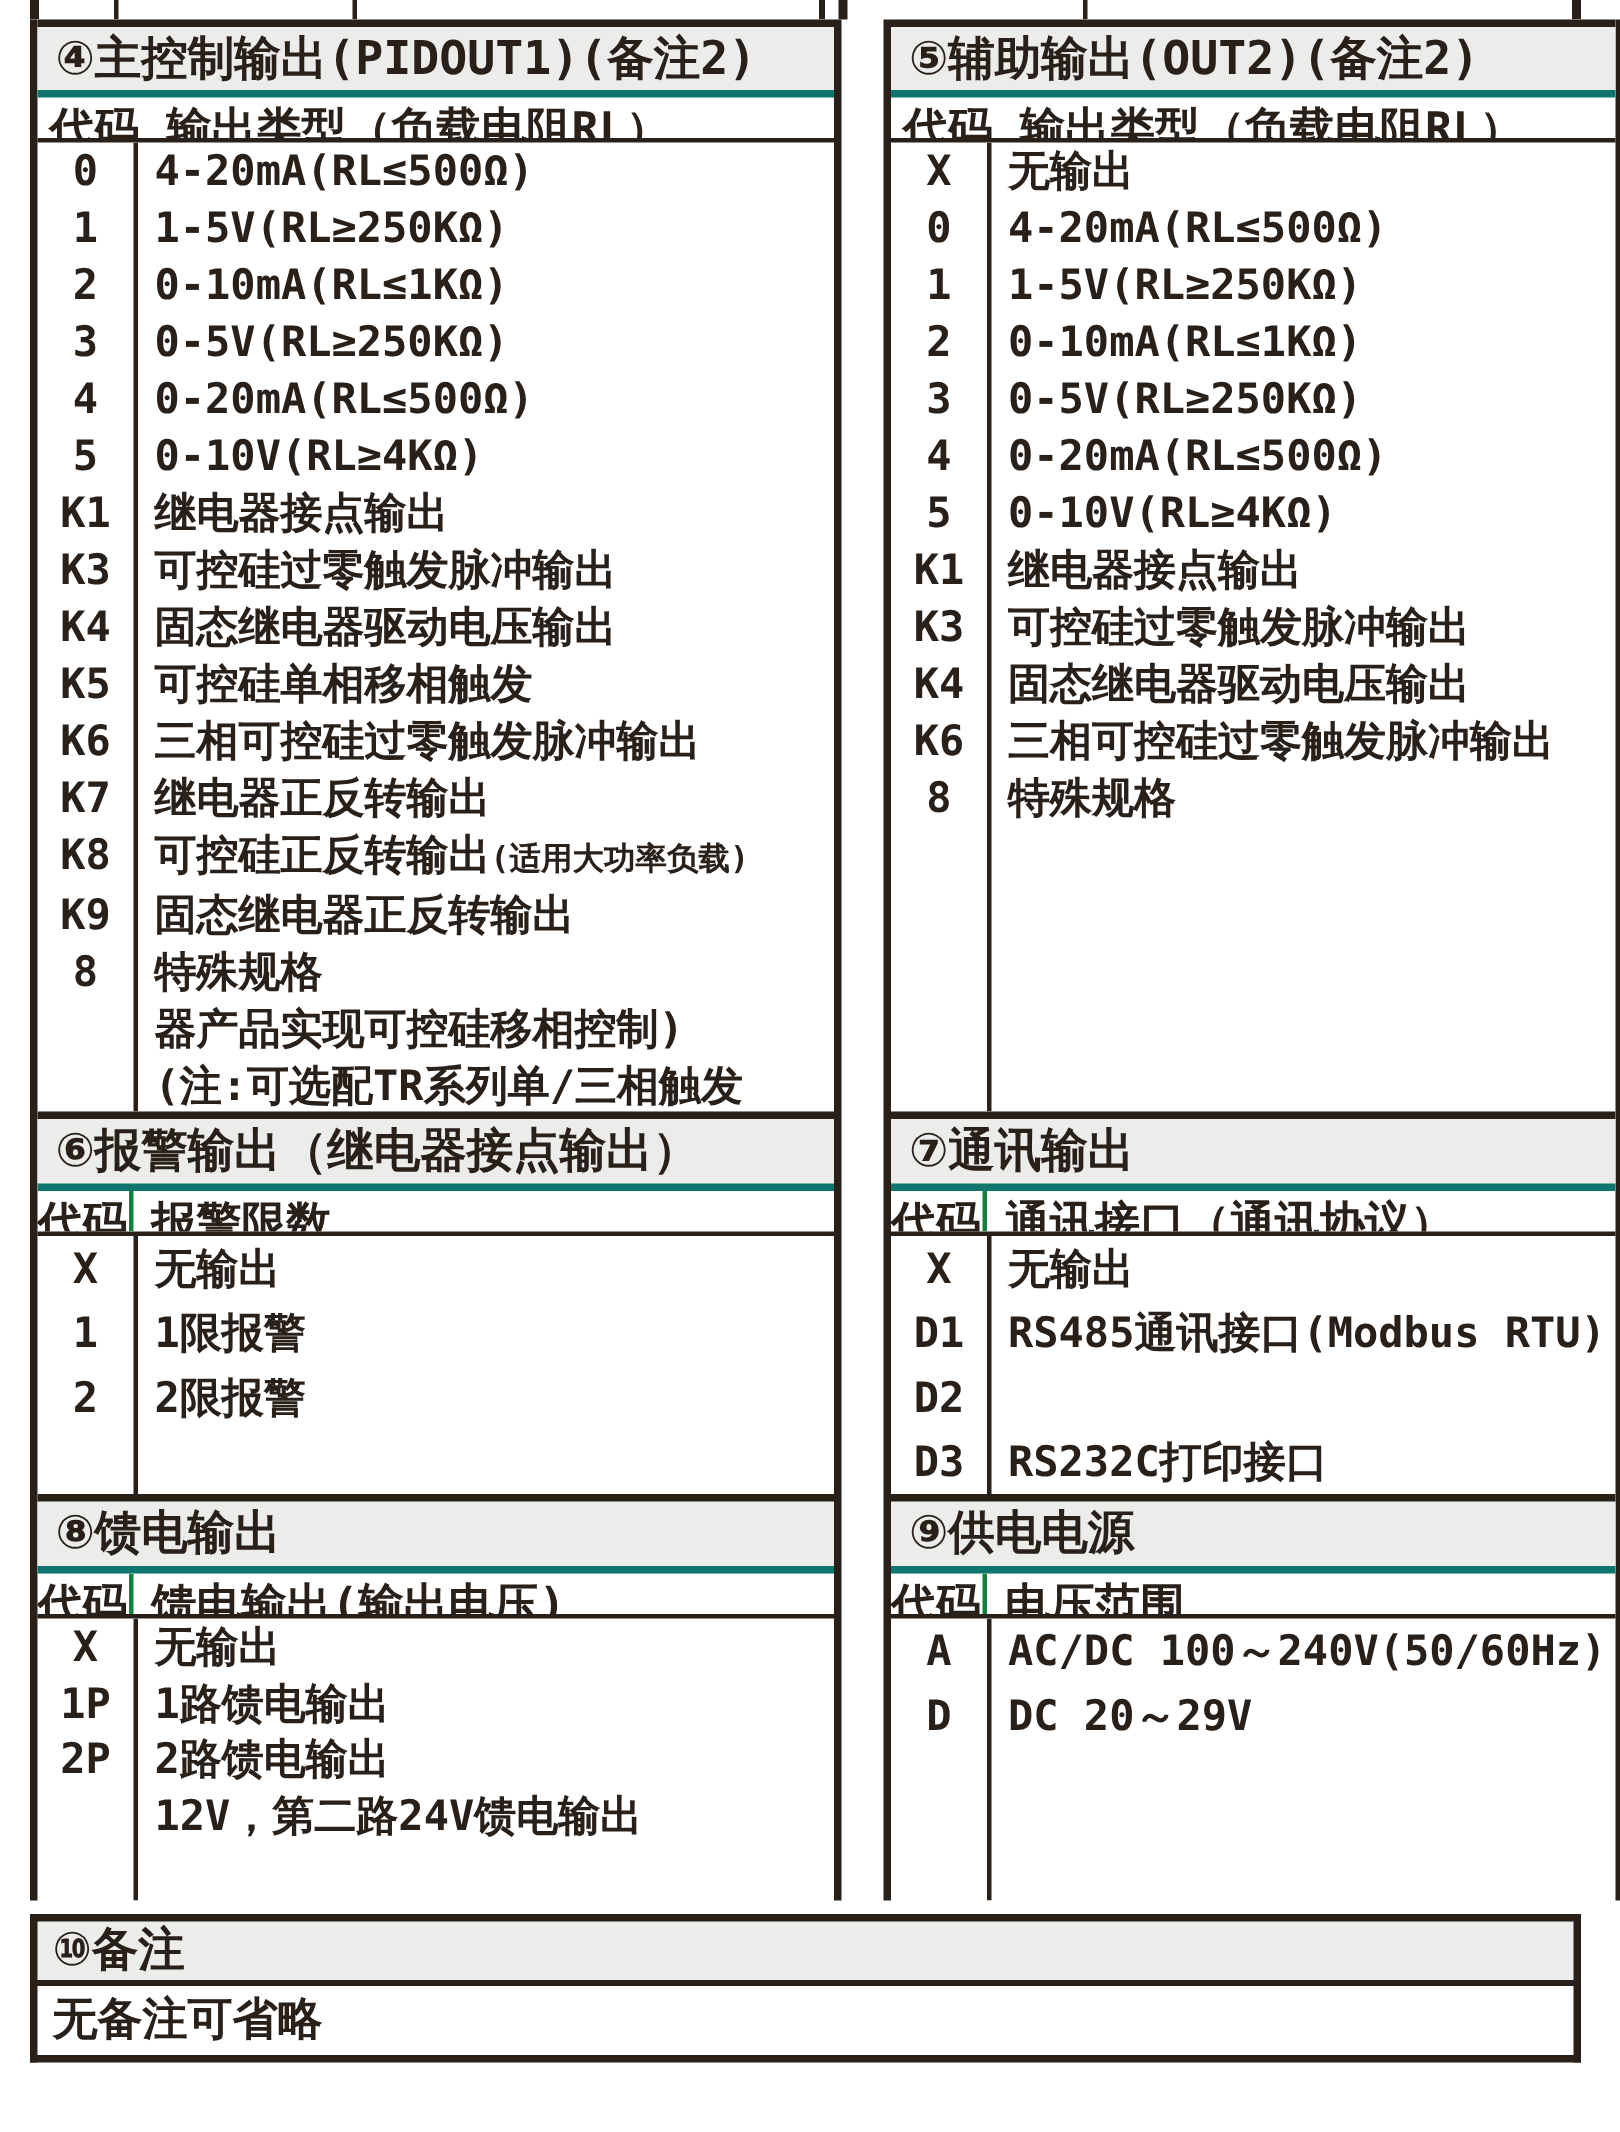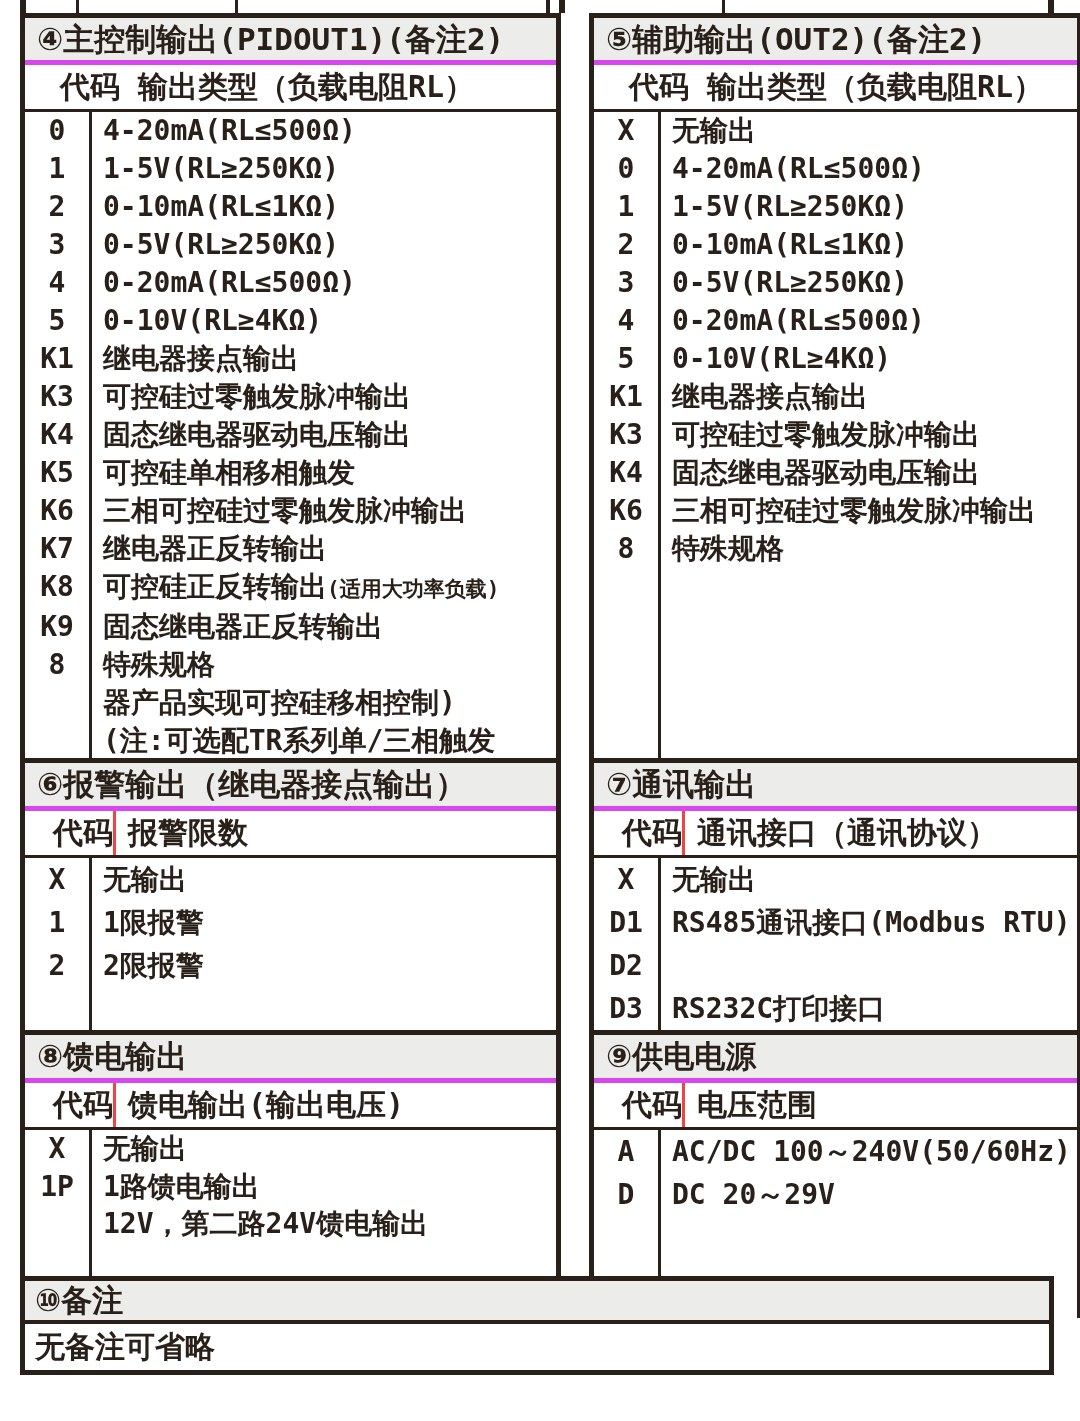--- a/index.html
+++ b/index.html
@@ -18,35 +18,35 @@
 
   .col {
     position:absolute; top:13px;
     border-left:5px solid #29201a; border-right:5px solid #29201a;
     background:#ffffff;
   }
   .col-left  { left:20px;  width:541px; }
   .col-right { left:561px; width:493px;margin-left:28px; }
 
   .bar {
-    border-top:5px solid #29201a; border-bottom:5px solid #d946ef;
+    border-top:5px solid #29201a; border-bottom:5px solid #0f766e;
     background:#ececea;
     height:52px; line-height:42px;
     font-size:31px; padding-left:12px;
     white-space:nowrap; overflow:hidden;
   }
   .bar2 { height:53px; line-height:43px; }
 
   .subhead {
-    height:47px; border-bottom:3px solid #29201a;
+    height:30px; border-bottom:3px solid #29201a;
     font-size:30px; line-height:44px;
-    display:flex; white-space:nowrap; overflow:hidden;padding-left:27px;
+    display:flex; white-space:nowrap; overflow:hidden;
   }
   .subhead .merged { padding-left:8px; }
-  .subhead .hcode  { flex:0 0 64px; text-align:right; border-right:3px solid #ef4444; }
+  .subhead .hcode  { flex:0 0 64px; text-align:left; border-right:3px solid #15803d; }
   .subhead .hdesc  { flex:1; padding-left:12px; }
 
   .tbody { position:relative; font-size:28px; overflow:hidden; }
   .tbody::before {
     content:""; position:absolute; left:64px; top:0; bottom:0;
     width:3px; background:#29201a;
   }
   .trow { display:flex; }
   .trow .code { flex:0 0 64px; text-align:center; }
   .trow .desc { flex:1; padding-left:14px; white-space:nowrap; }
@@ -196,20 +196,24 @@
     <div class="tbody h188 lh376">
         <div class="trow">
           <span class="code">X</span>
           <span class="desc">无输出</span>
         </div>
         <div class="trow">
           <span class="code">1P</span>
           <span class="desc">1路馈电输出</span>
         </div>
         <div class="trow">
+          <span class="code">2P</span>
+          <span class="desc">2路馈电输出</span>
+        </div>
+        <div class="trow">
           <span class="code"></span>
         </div>
         <div class="trow">
           <span class="code"></span>
           <span class="desc">12V，第二路24V馈电输出</span>
         </div>
       </div>
   </div>
 
   <div class="col col-right">

